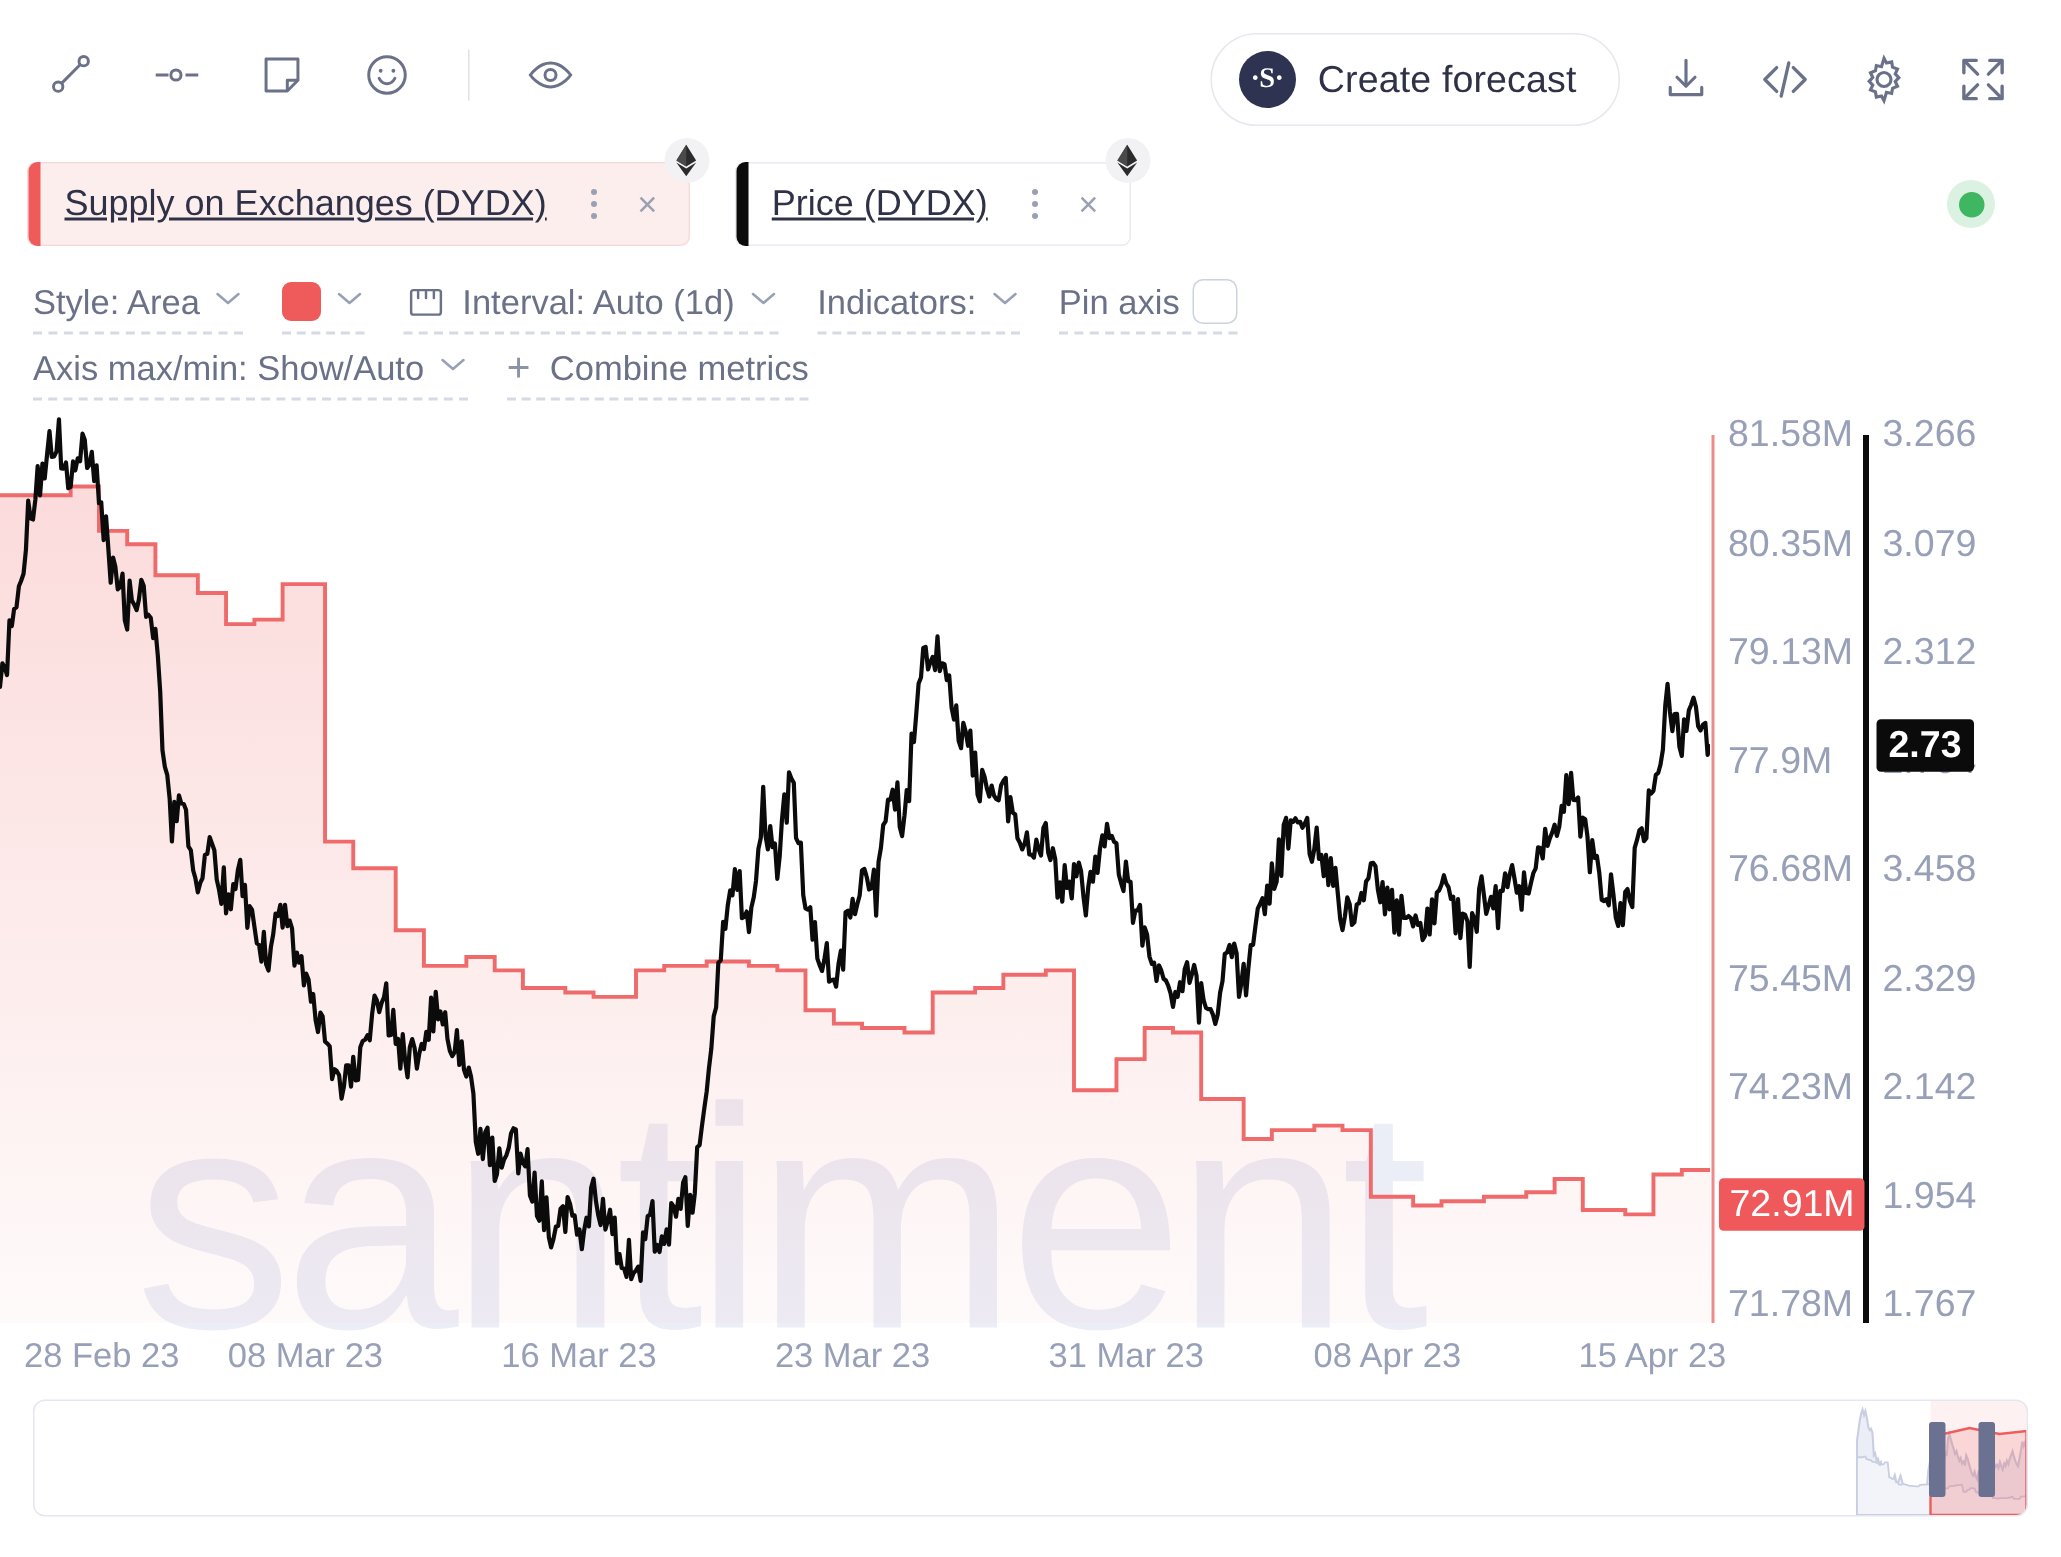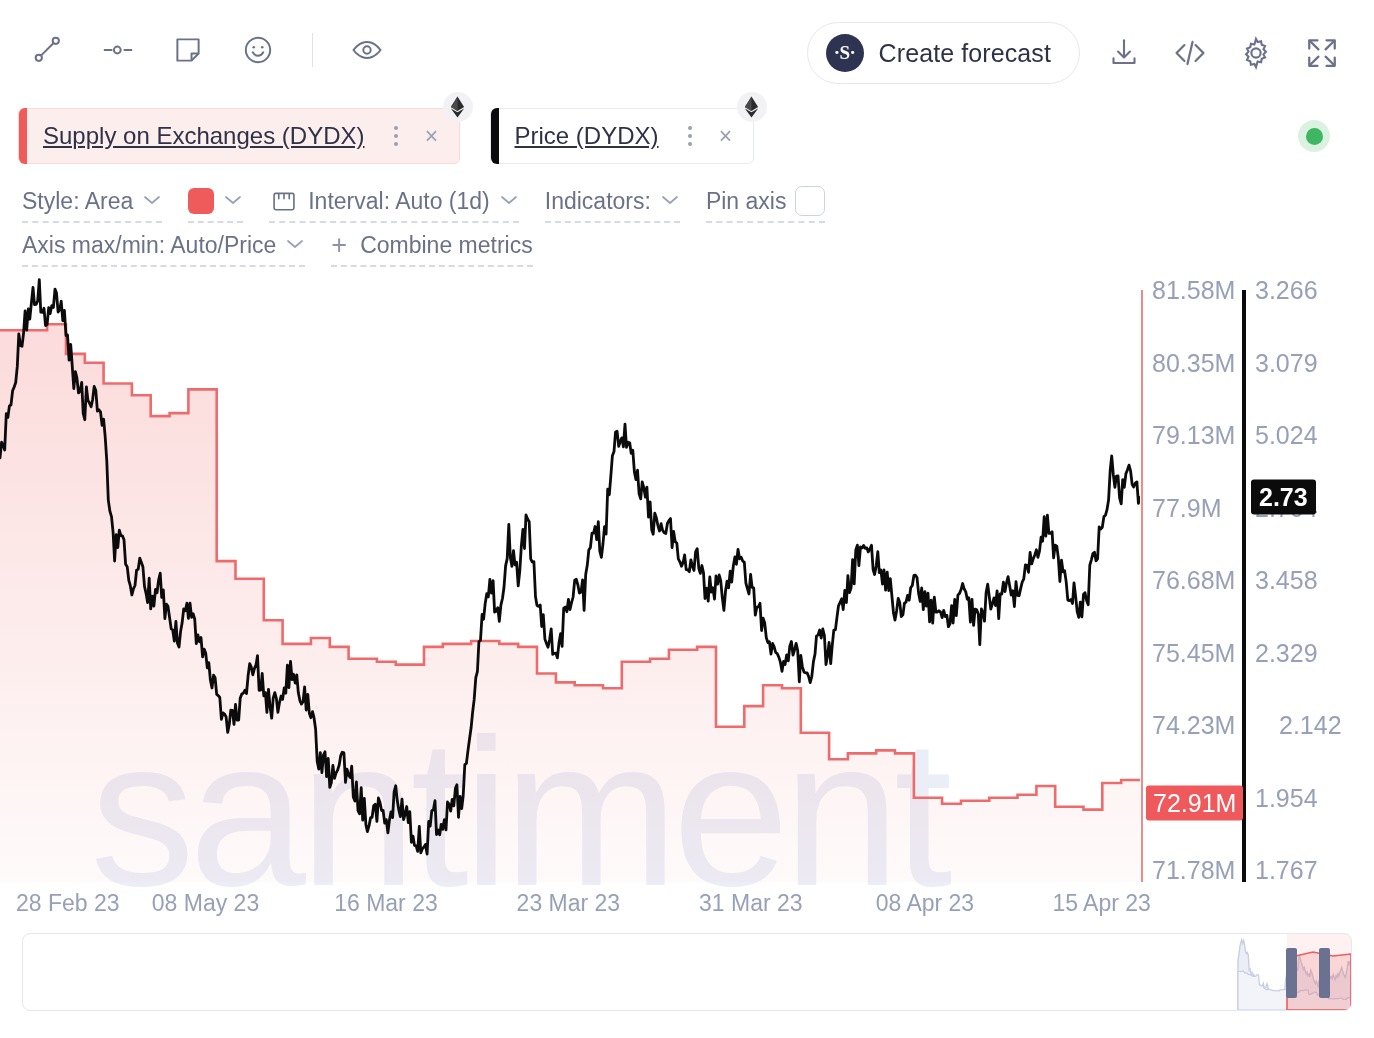--- a/index.html
+++ b/index.html
@@ -318,21 +318,21 @@
             </svg>
         </span>
       </div>
       <div class="opt">
         <span class="opt-text">Pin axis</span>
         <span class="chk-empty"></span>
       </div>
     </div>
     <div class="opt-row second">
       <div class="opt">
-        <span class="opt-text">Axis max/min: Auto/Price</span>
+        <span class="opt-text">Axis max/min: Show/Auto</span>
         <span class="caret">
           <svg width="20" height="13" viewBox="0 0 20 13" fill="none" stroke="currentColor" stroke-width="1.7" stroke-linecap="round" stroke-linejoin="round">
               <polyline points="3,4 10,10 17,4"></polyline>
             </svg>
         </span>
       </div>
       <div class="opt">
         <span class="plus">+</span>
         <span class="opt-text">Combine metrics</span>
       </div>
@@ -367,33 +367,33 @@
         <div class="ytick" style="top: 302px;">76.68M</div>
         <div class="ytick" style="top: 374.5px;">75.45M</div>
         <div class="ytick" style="top: 447px;">74.23M</div>
         <div class="ytick" style="top: 519.5px;">72.91M</div>
         <div class="ytick" style="top: 592px;">71.78M</div>
         <div class="ytick hl-red" style="top: 525.122px;">72.91M</div>
       </div>
     <div class="ylabels right-axis" id="price-ticks">
         <div class="ytick" style="top: 12px;">3.266</div>
         <div class="ytick" style="top: 84.5px;">3.079</div>
-        <div class="ytick" style="top: 157px;">5.024</div>
+        <div class="ytick" style="top: 157px;">2.312</div>
         <div class="ytick" style="top: 229.5px;">2.704</div>
         <div class="ytick" style="top: 302px;">3.458</div>
         <div class="ytick" style="top: 374.5px;">2.329</div>
-        <div class="ytick" style="top: 447px; margin-left: 24px;">2.142</div>
+        <div class="ytick" style="top: 447px;">2.142</div>
         <div class="ytick" style="top: 519.5px;">1.954</div>
         <div class="ytick" style="top: 592px;">1.767</div>
         <div class="ytick hl-black" style="top: 219.392px;">2.73</div>
       </div>
 
     <div class="xlabels" id="x-ticks">
         <div class="xtick" style="left: 0px;">28 Feb 23</div>
-        <div class="xtick" style="left: 135.8px;">08 May 23</div>
+        <div class="xtick" style="left: 135.8px;">08 Mar 23</div>
         <div class="xtick" style="left: 318.2px;">16 Mar 23</div>
         <div class="xtick" style="left: 500.6px;">23 Mar 23</div>
         <div class="xtick" style="left: 683px;">31 Mar 23</div>
         <div class="xtick" style="left: 859.7px;">08 Apr 23</div>
         <div class="xtick" style="left: 1036.4px;">15 Apr 23</div>
       </div>
   </div>
 
   <div class="navigator">
     <svg width="1328" height="76" viewBox="0 0 1328 76" preserveAspectRatio="none">

